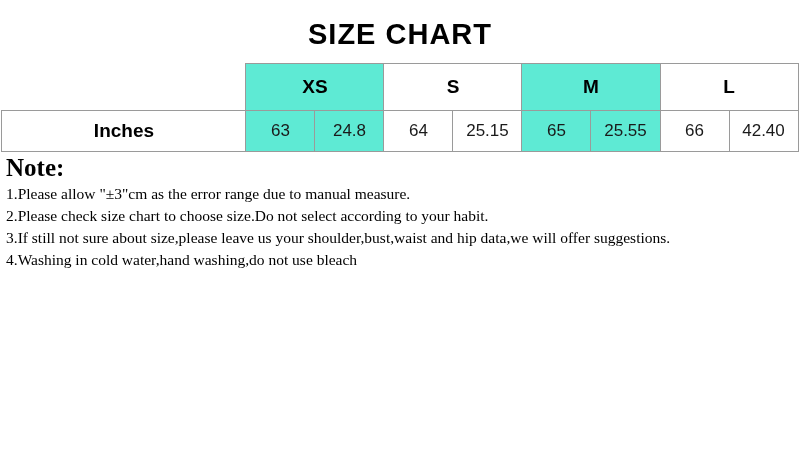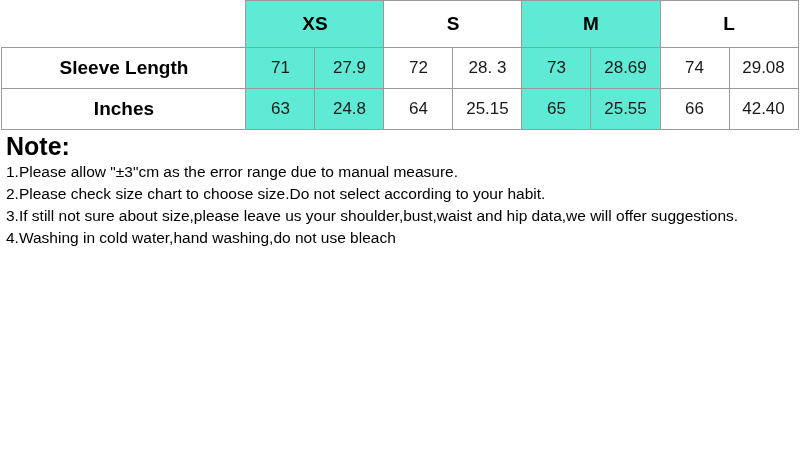--- a/index.html
+++ b/index.html
@@ -73,20 +73,21 @@
   .blank {
     border-left: none !important;
     border-top: none !important;
     background: #ffffff;
   }
   .note {
     margin: 0;
     padding: 2px 4px 0 4px;
     box-sizing: border-box;
     width: 788px;
+    font-family: Liberation Serif, serif;
   }
   .note-title {
     font-size: 25px;
     font-weight: bold;
     line-height: 1.15;
     padding-left: 2px;
   }
   .note-line {
     font-size: 15.5px;
     line-height: 1.42;
@@ -95,20 +96,21 @@
   }
   .note-line.wrap {
     white-space: normal;
   }
 </style>
 </head>
 <body>
 
 <div class="page">
 
+  <div class="title">SIZE CHART</div>
 
   <table class="size-table">
     <colgroup>
       <col class="col-label">
       <col class="col-cm">
         <col class="col-in">
       <col class="col-cm">
         <col class="col-in">
       <col class="col-cm">
         <col class="col-in">
@@ -118,31 +120,20 @@
     <tbody>
       <tr class="sizes-row">
         <th class="blank"></th>
         <th colspan="2" class="shade">XS</th>
         <th colspan="2">S</th>
         <th colspan="2" class="shade">M</th>
         <th colspan="2">L</th>
       </tr>
 
 
-      <tr class="data-row">
-        <td class="row-label">Sleeve Length</td>
-        <td class="val shade">71</td>
-        <td class="val shade">27.9</td>
-        <td class="val">72</td>
-        <td class="val">28. 3</td>
-        <td class="val shade">73</td>
-        <td class="val shade">28.69</td>
-        <td class="val">74</td>
-        <td class="val">29.08</td>
-      </tr>
 
       <tr class="data-row">
         <td class="row-label">Inches</td>
         <td class="val shade">63</td>
         <td class="val shade">24.8</td>
         <td class="val">64</td>
         <td class="val">25.15</td>
         <td class="val shade">65</td>
         <td class="val shade">25.55</td>
         <td class="val">66</td>

